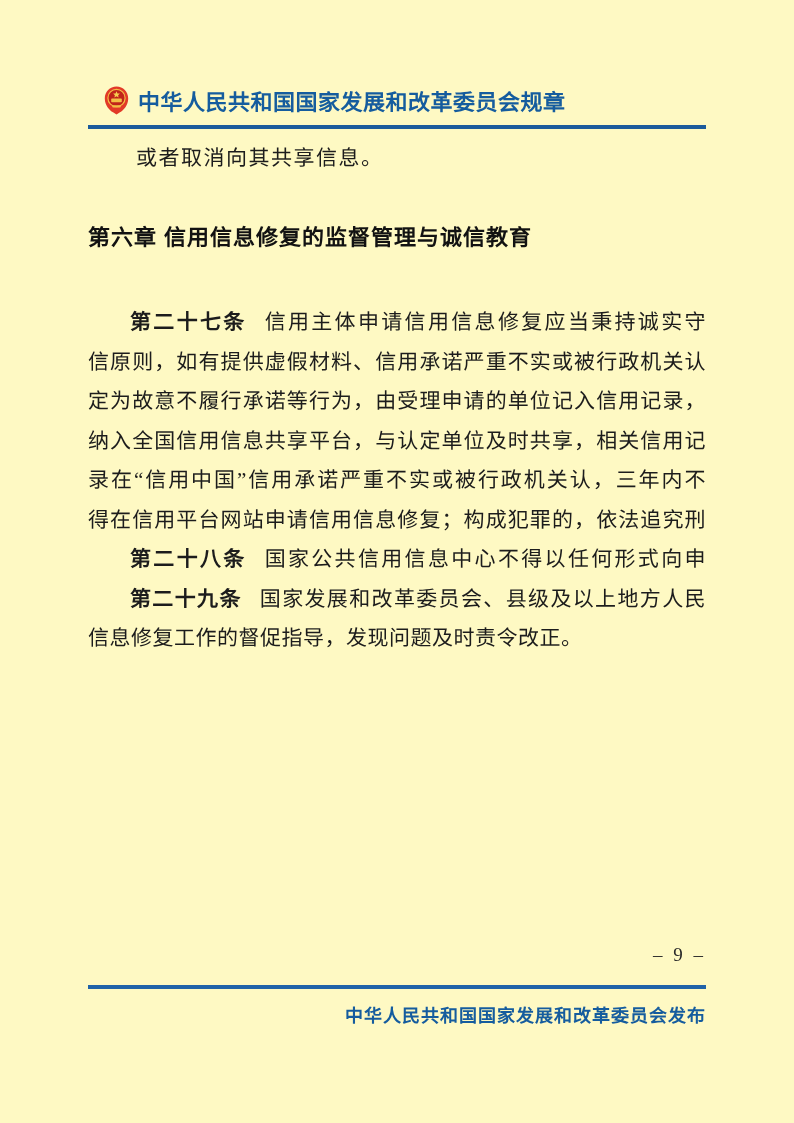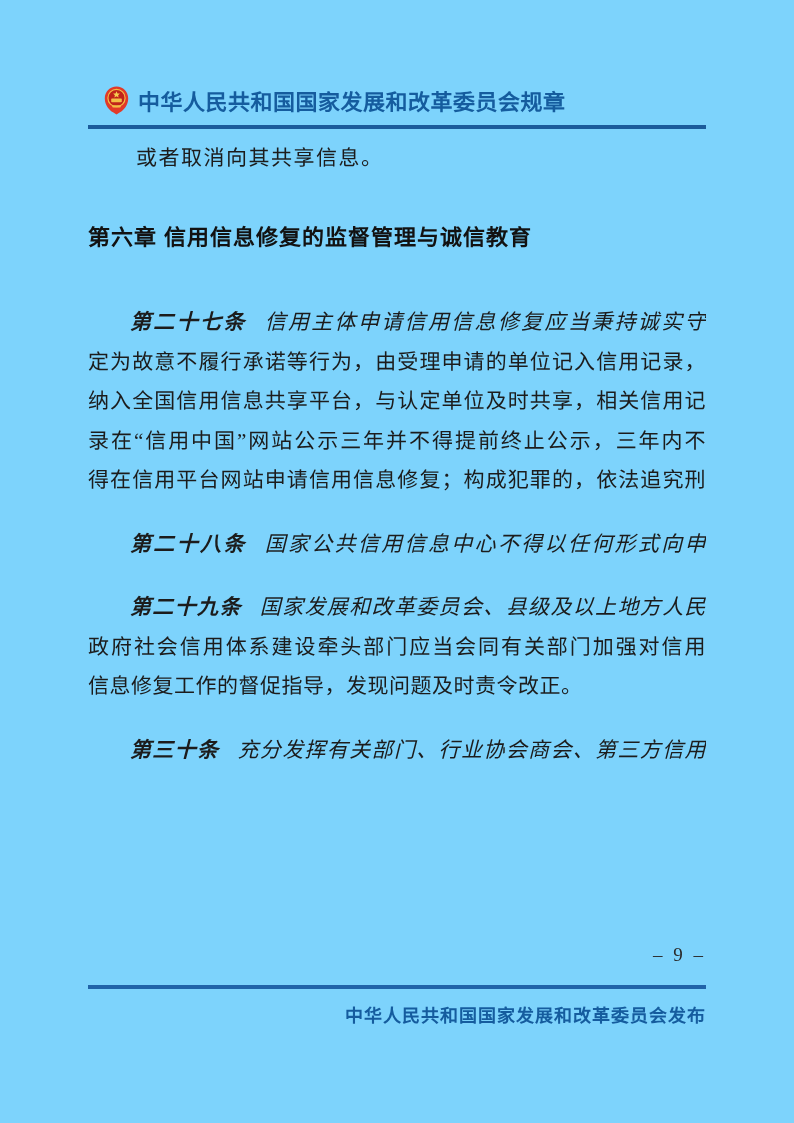--- a/index.html
+++ b/index.html
@@ -4,21 +4,21 @@
 <style>
   html, body { margin: 0; padding: 0; }
   body {
     width: 794px; height: 1123px;
     background: #ffffff;
     font-family: "Liberation Serif", "DejaVu Serif", serif;
   }
   .page {
     position: relative;
     width: 794px; height: 1123px;
-    background: #7dd3fc;
+    background: #fef9c3;
     overflow: hidden;
   }
 
   
   .masthead {
     position: absolute; left: 88px; top: 84px; width: 618px;
     display: flex; align-items: center; gap: 9px;
     padding-left: 16px; box-sizing: border-box;
   }
   .masthead .emblem { width: 25px; height: 29px; flex: 0 0 auto; display: block; }
@@ -40,28 +40,28 @@
   .chapter-heading {
     position: absolute; left: 88px; top: 219px; width: 618px;
     text-align: left;
     font-family: "Liberation Sans", "DejaVu Sans", sans-serif;
     font-weight: 700; font-size: 22px; letter-spacing: 1px; color: #121212;
   }
   .articles {
     position: absolute; left: 88px; top: 303px; width: 618px;
     color: #1c1c1c;
   }
-  .article + .article { margin-top: 24px; }
+  .article + .article { margin-top: 0; }
   .line {
     height: 39.5px; line-height: 39.5px;
     font-size: 21px; letter-spacing: 0.5px;
     text-align: justify; text-align-last: justify;
     overflow: hidden; white-space: nowrap;
   }
-  .line.first { text-indent: 42px; font-style: italic; }
+  .line.first { text-indent: 42px; }
   .line.last { text-align-last: left; }
   .art-num { font-weight: 700; margin-right: 18px; }
 
   
   .page-number {
     position: absolute; left: 88px; top: 944px; width: 618px;
     text-align: right;
     font-size: 19px; letter-spacing: 3px; color: #2a2a2a;
   }
   .footer-rule {
@@ -93,39 +93,36 @@
   <div class="header-rule"></div>
 
   <div class="intro-line">或者取消向其共享信息。</div>
 
   <div class="chapter-heading">第六章 信用信息修复的监督管理与诚信教育</div>
 
   <div class="articles">
 
     <div class="article">
       <div class="line first"><span class="art-num">第二十七条</span><span>信用主体申请信用信息修复应当秉持诚实守</span></div>
+      <div class="line">信原则，如有提供虚假材料、信用承诺严重不实或被行政机关认</div>
       <div class="line">定为故意不履行承诺等行为，由受理申请的单位记入信用记录，</div>
       <div class="line">纳入全国信用信息共享平台，与认定单位及时共享，相关信用记</div>
-      <div class="line">录在“信用中国”网站公示三年并不得提前终止公示，三年内不</div>
+      <div class="line">录在“信用中国”信用承诺严重不实或被行政机关认，三年内不</div>
       <div class="line">得在信用平台网站申请信用信息修复；构成犯罪的，依法追究刑</div>
     </div>
 
     <div class="article">
       <div class="line first"><span class="art-num">第二十八条</span><span>国家公共信用信息中心不得以任何形式向申</span></div>
     </div>
 
     <div class="article">
       <div class="line first"><span class="art-num">第二十九条</span><span>国家发展和改革委员会、县级及以上地方人民</span></div>
-      <div class="line">政府社会信用体系建设牵头部门应当会同有关部门加强对信用</div>
       <div class="line last">信息修复工作的督促指导，发现问题及时责令改正。</div>
     </div>
 
-    <div class="article">
-      <div class="line first"><span class="art-num">第三十条</span><span>充分发挥有关部门、行业协会商会、第三方信用</span></div>
-    </div>
 
   </div>
 
   <div class="page-number">– 9 –</div>
   <div class="footer-rule"></div>
   <div class="footer-publisher">中华人民共和国国家发展和改革委员会发布</div>
 
 </div>
 
 </body></html>

